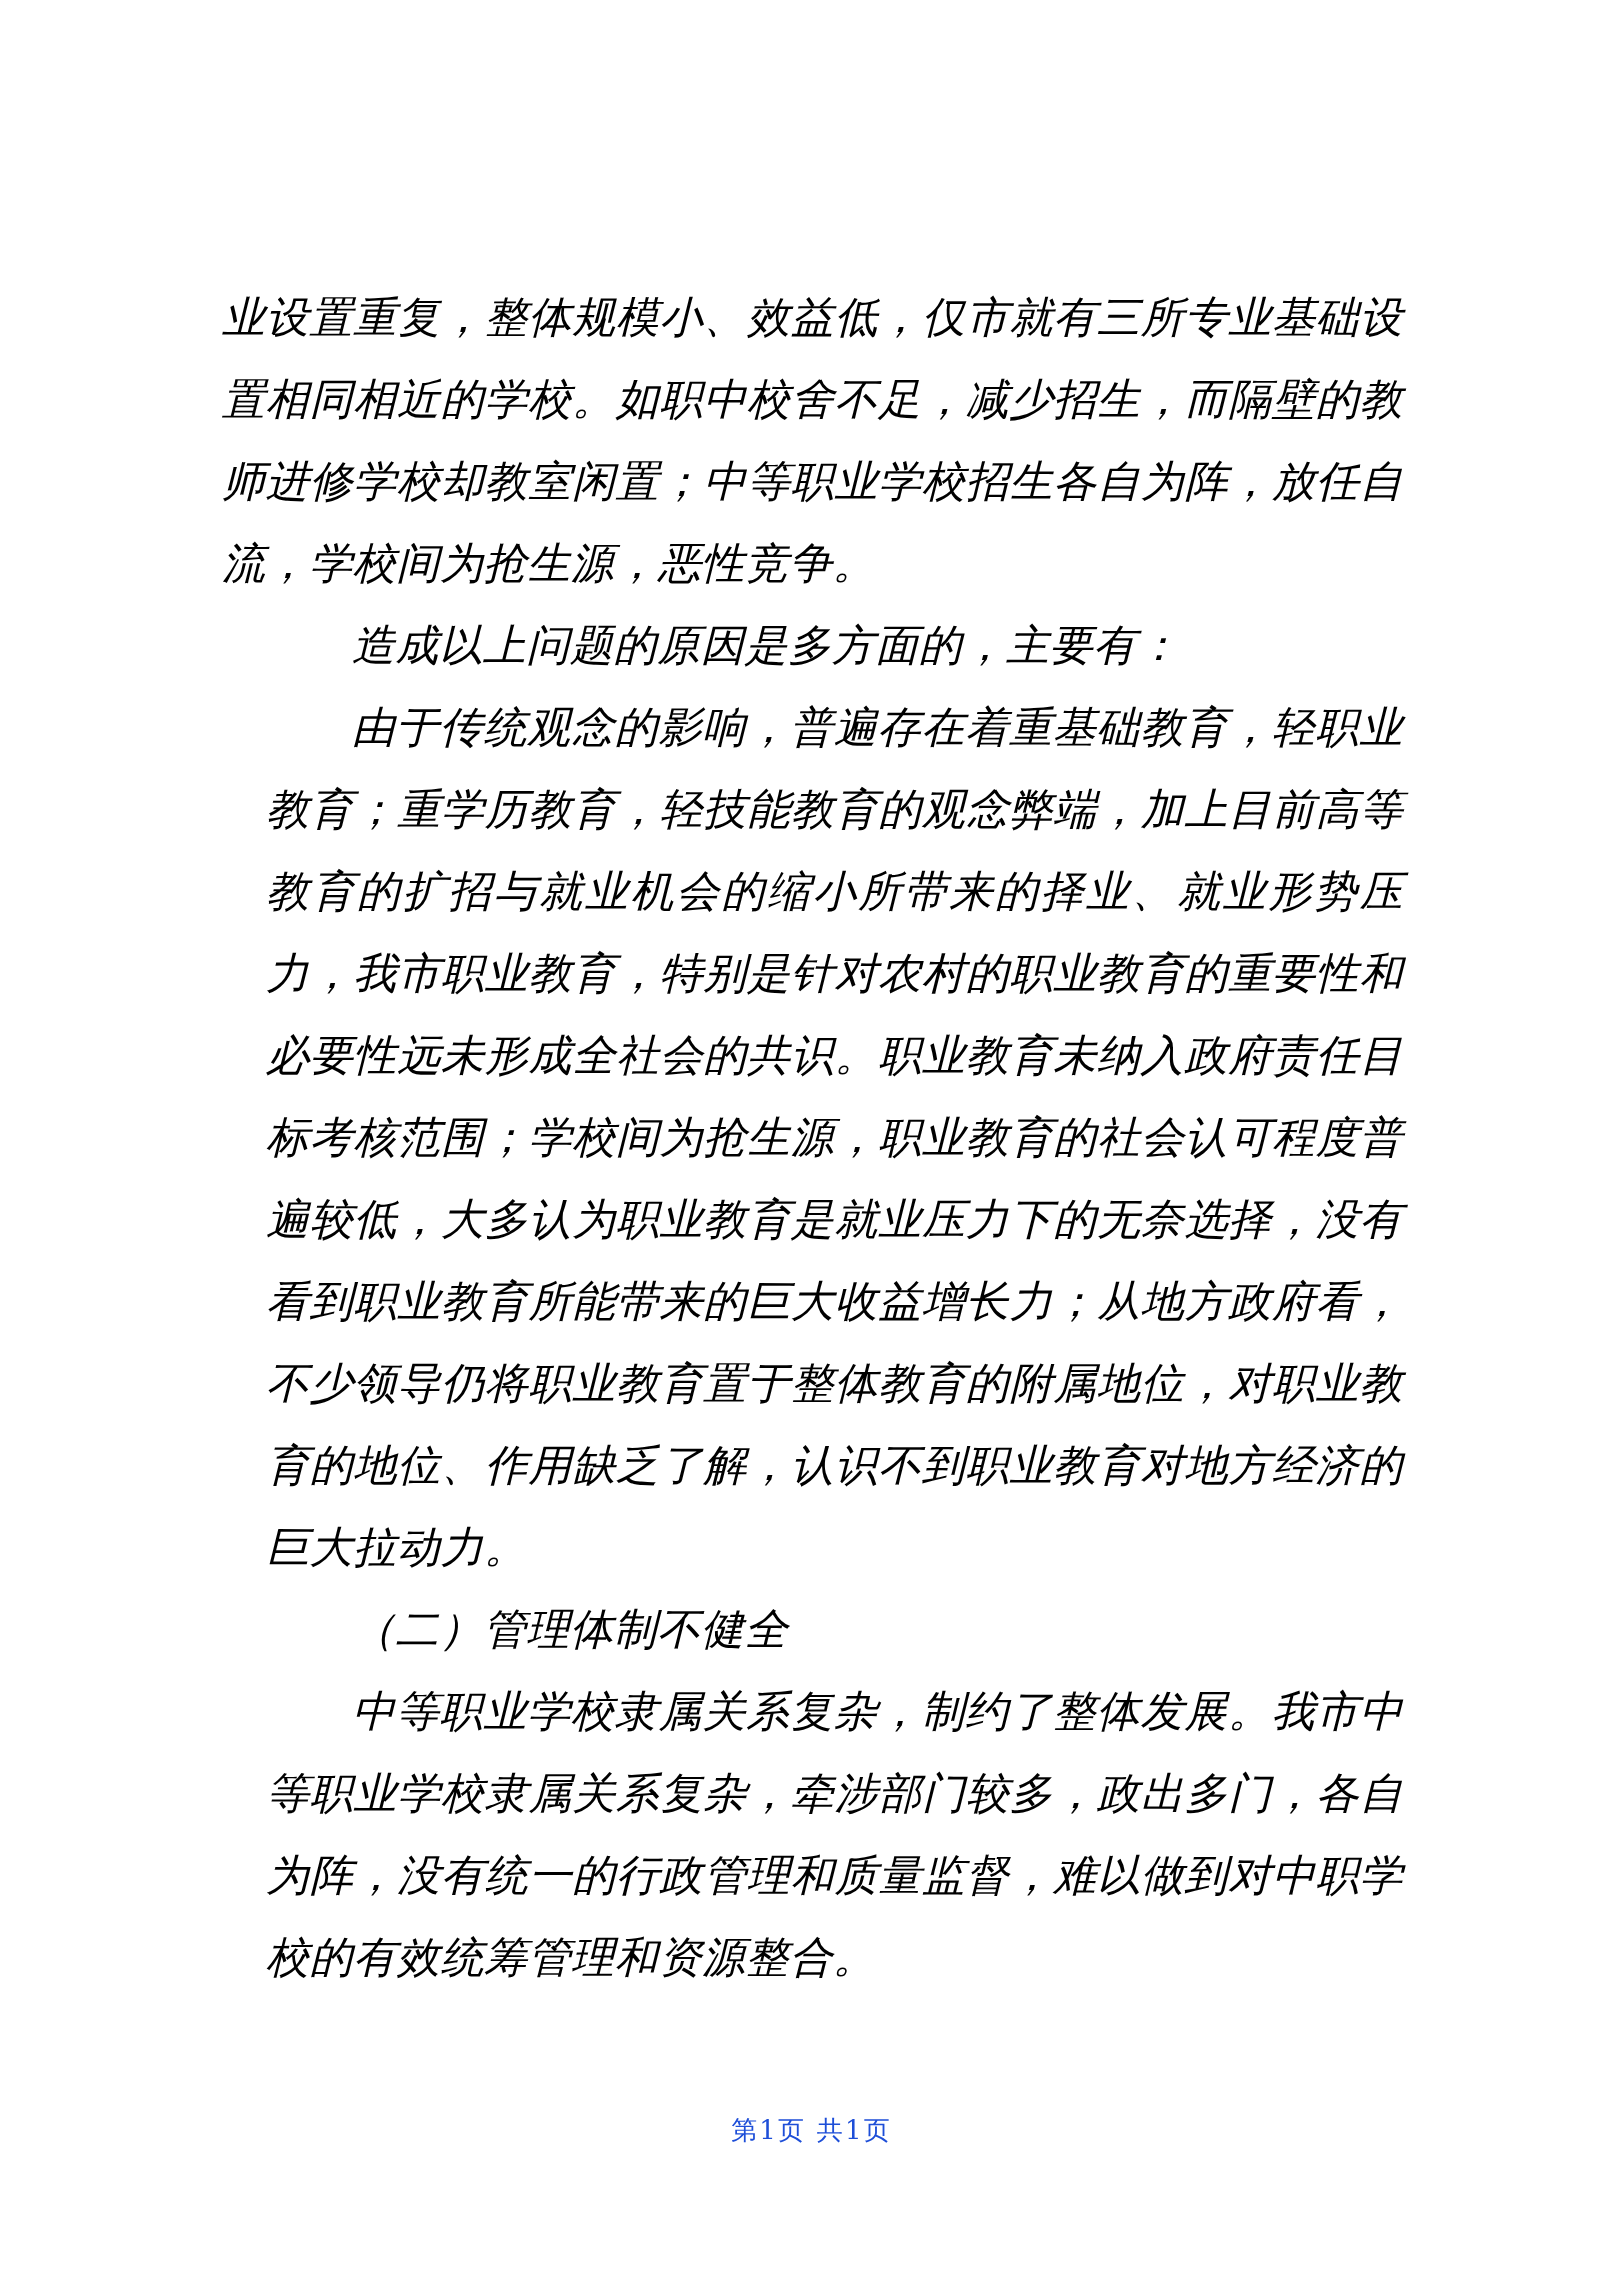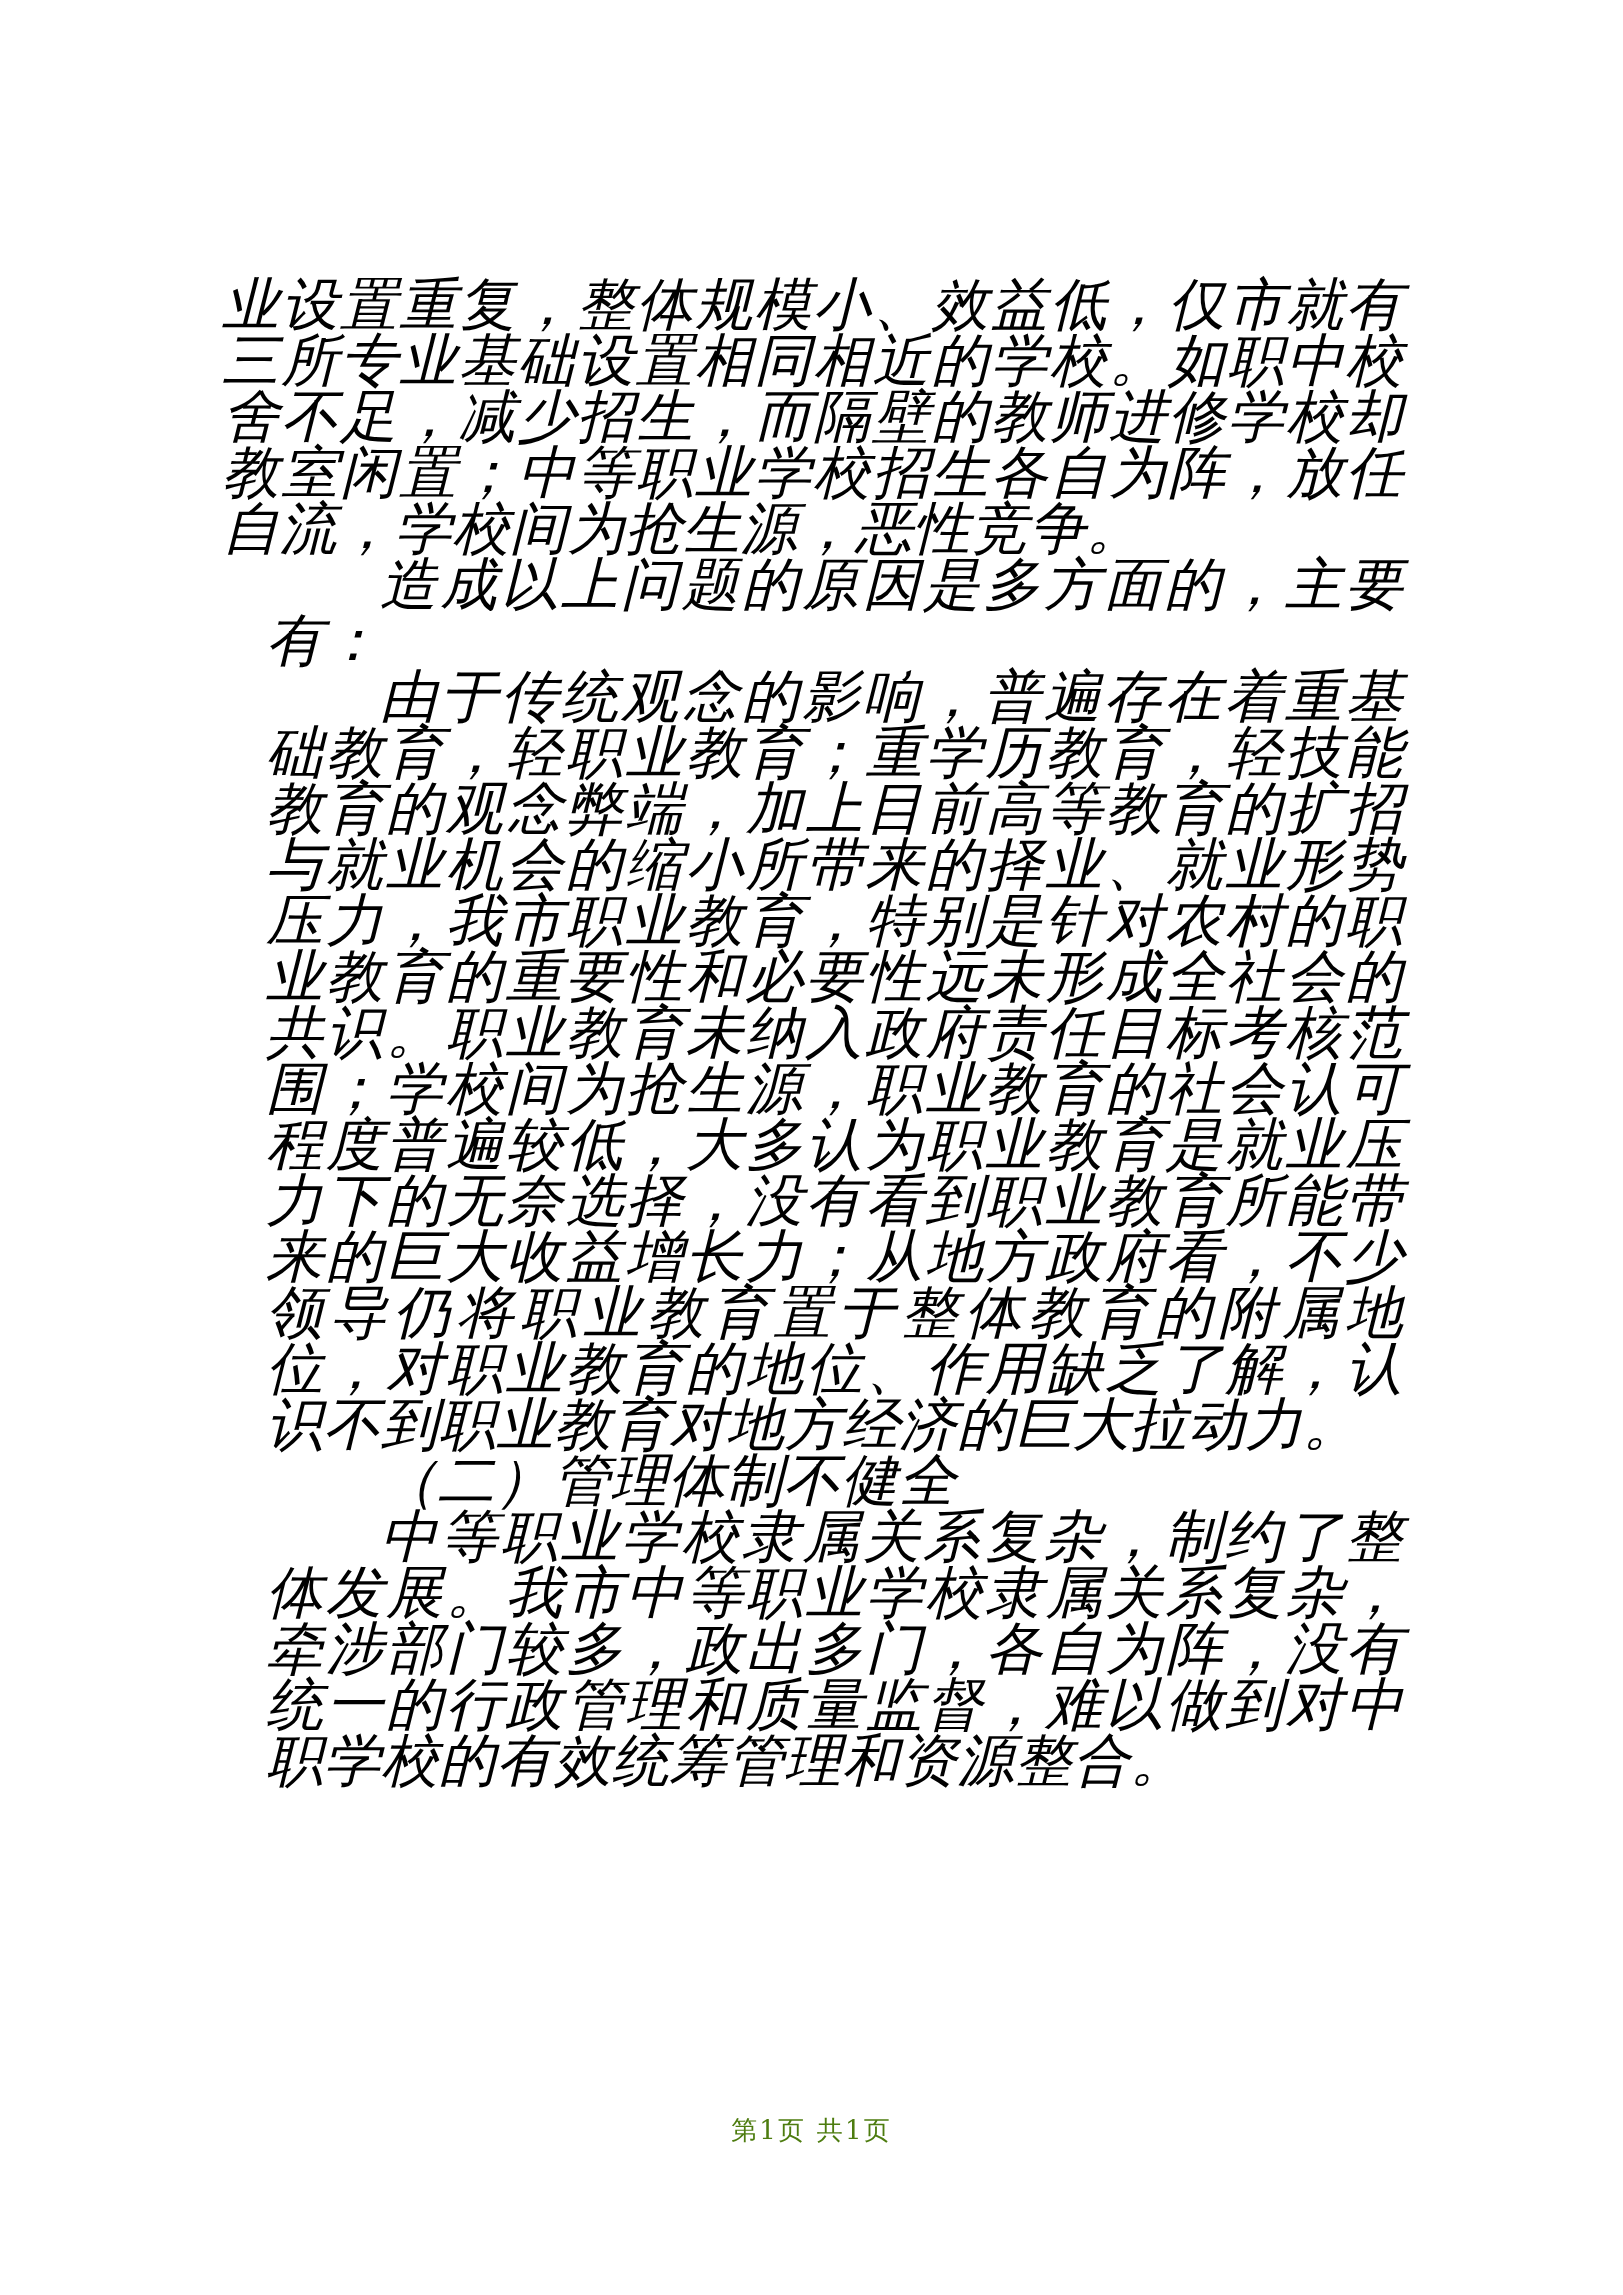--- a/index.html
+++ b/index.html
@@ -15,22 +15,22 @@
     background: #ffffff;
     overflow: hidden;
     font-family: "DejaVu Serif", "Liberation Serif", serif;
     color: #000000;
   }
   .content {
     position: absolute;
     left: 222px;
     top: 276px;
     width: 1181px;
-    font-size: 57px;
-    line-height: 56px;
+    font-size: 43px;
+    line-height: 82px;
     text-align: justify;
     text-justify: inter-ideograph;
     font-style: italic; 
     letter-spacing: 0.6px;
   }
   .content p {
     margin: 0;
     padding: 0;
     word-break: break-all;
   }
@@ -39,21 +39,21 @@
     margin-left: 44px;
   }
   .footer {
     position: absolute;
     left: 0;
     top: 2113px;
     width: 100%;
     text-align: center;
     font-size: 26px;
     font-style: normal;
-    color: #4d7c0f;
+    color: #1d4ed8;
     letter-spacing: 2.2px;
   }
 </style>
 </head>
 <body>
 
 <div class="page">
   <div class="content">
 
   <p class="para">业设置重复，整体规模小、效益低，仅市就有三所专业基础设置相同相近的学校。如职中校舍不足，减少招生，而隔壁的教师进修学校却教室闲置；中等职业学校招生各自为阵，放任自流，学校间为抢生源，恶性竞争。</p>

